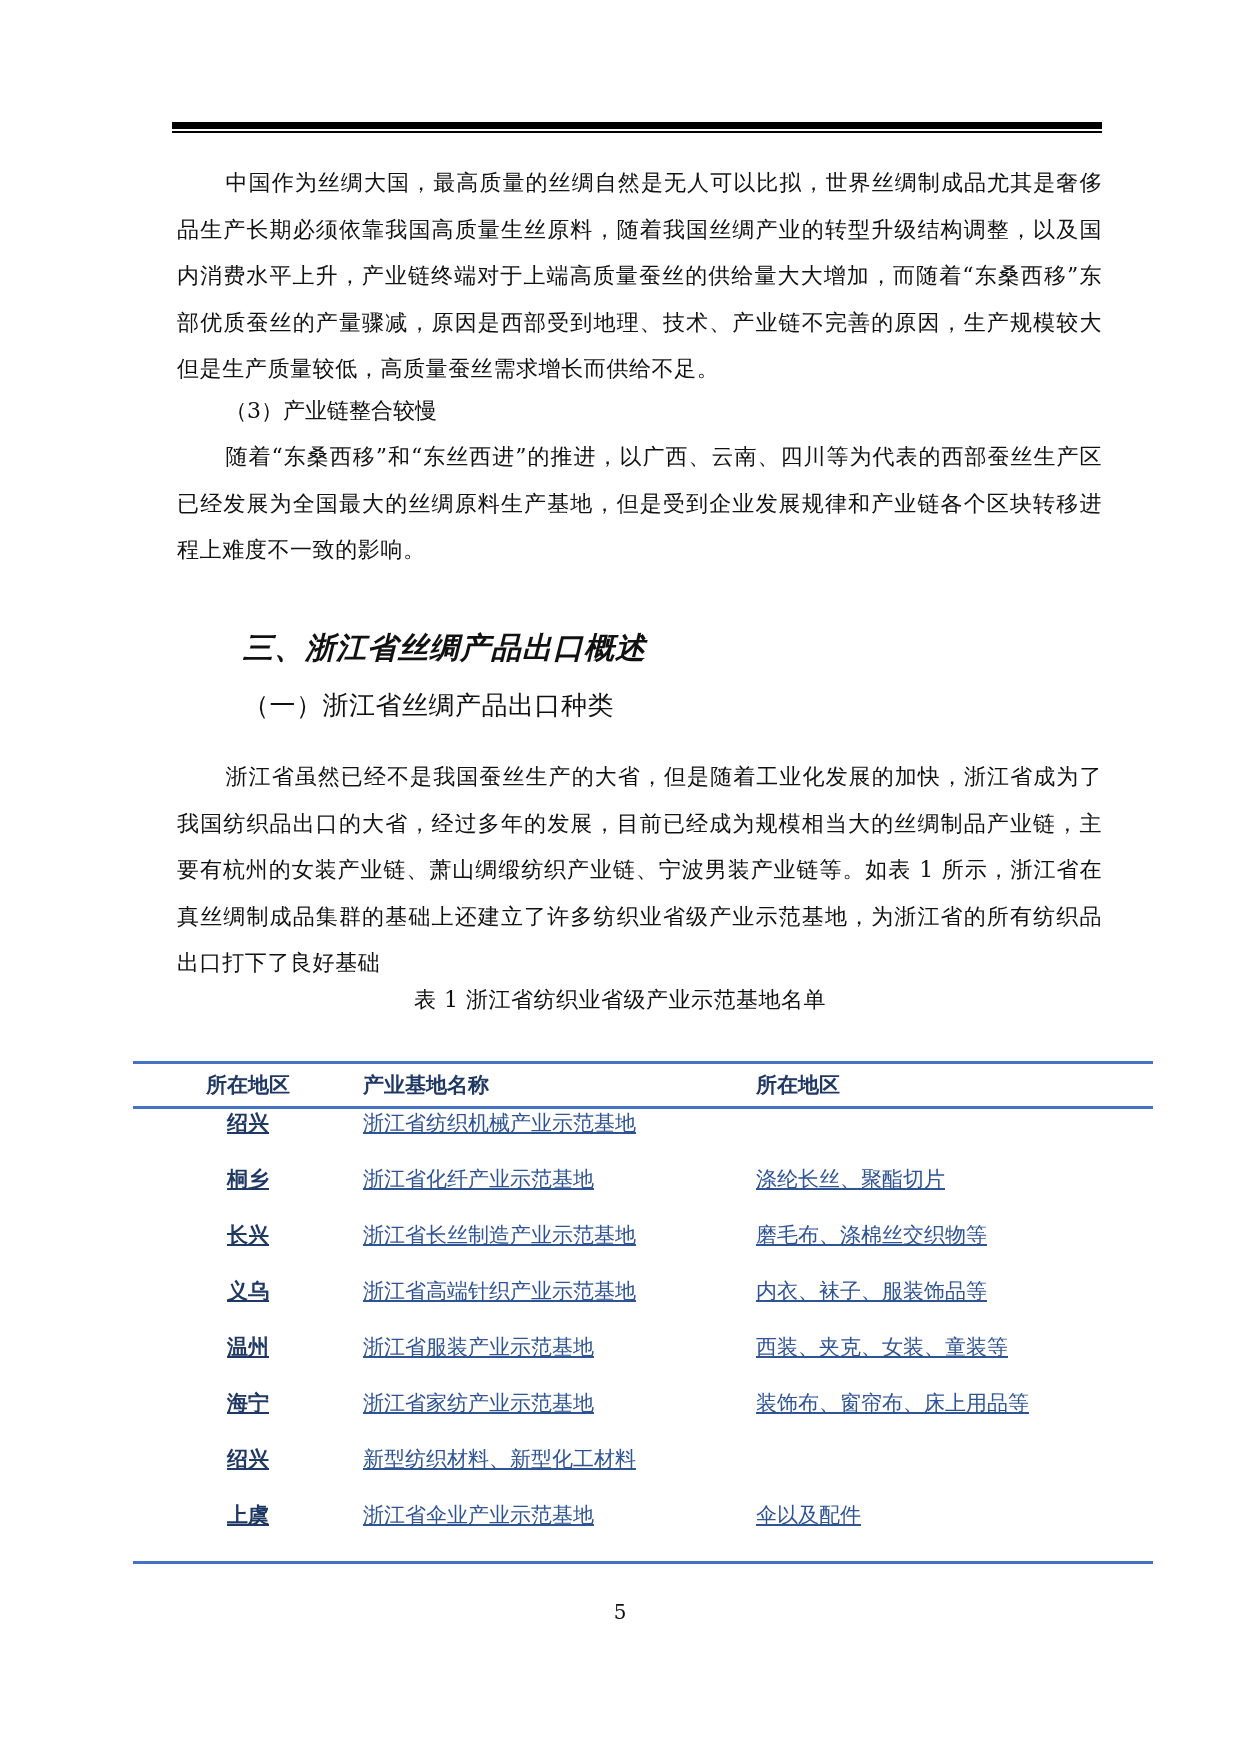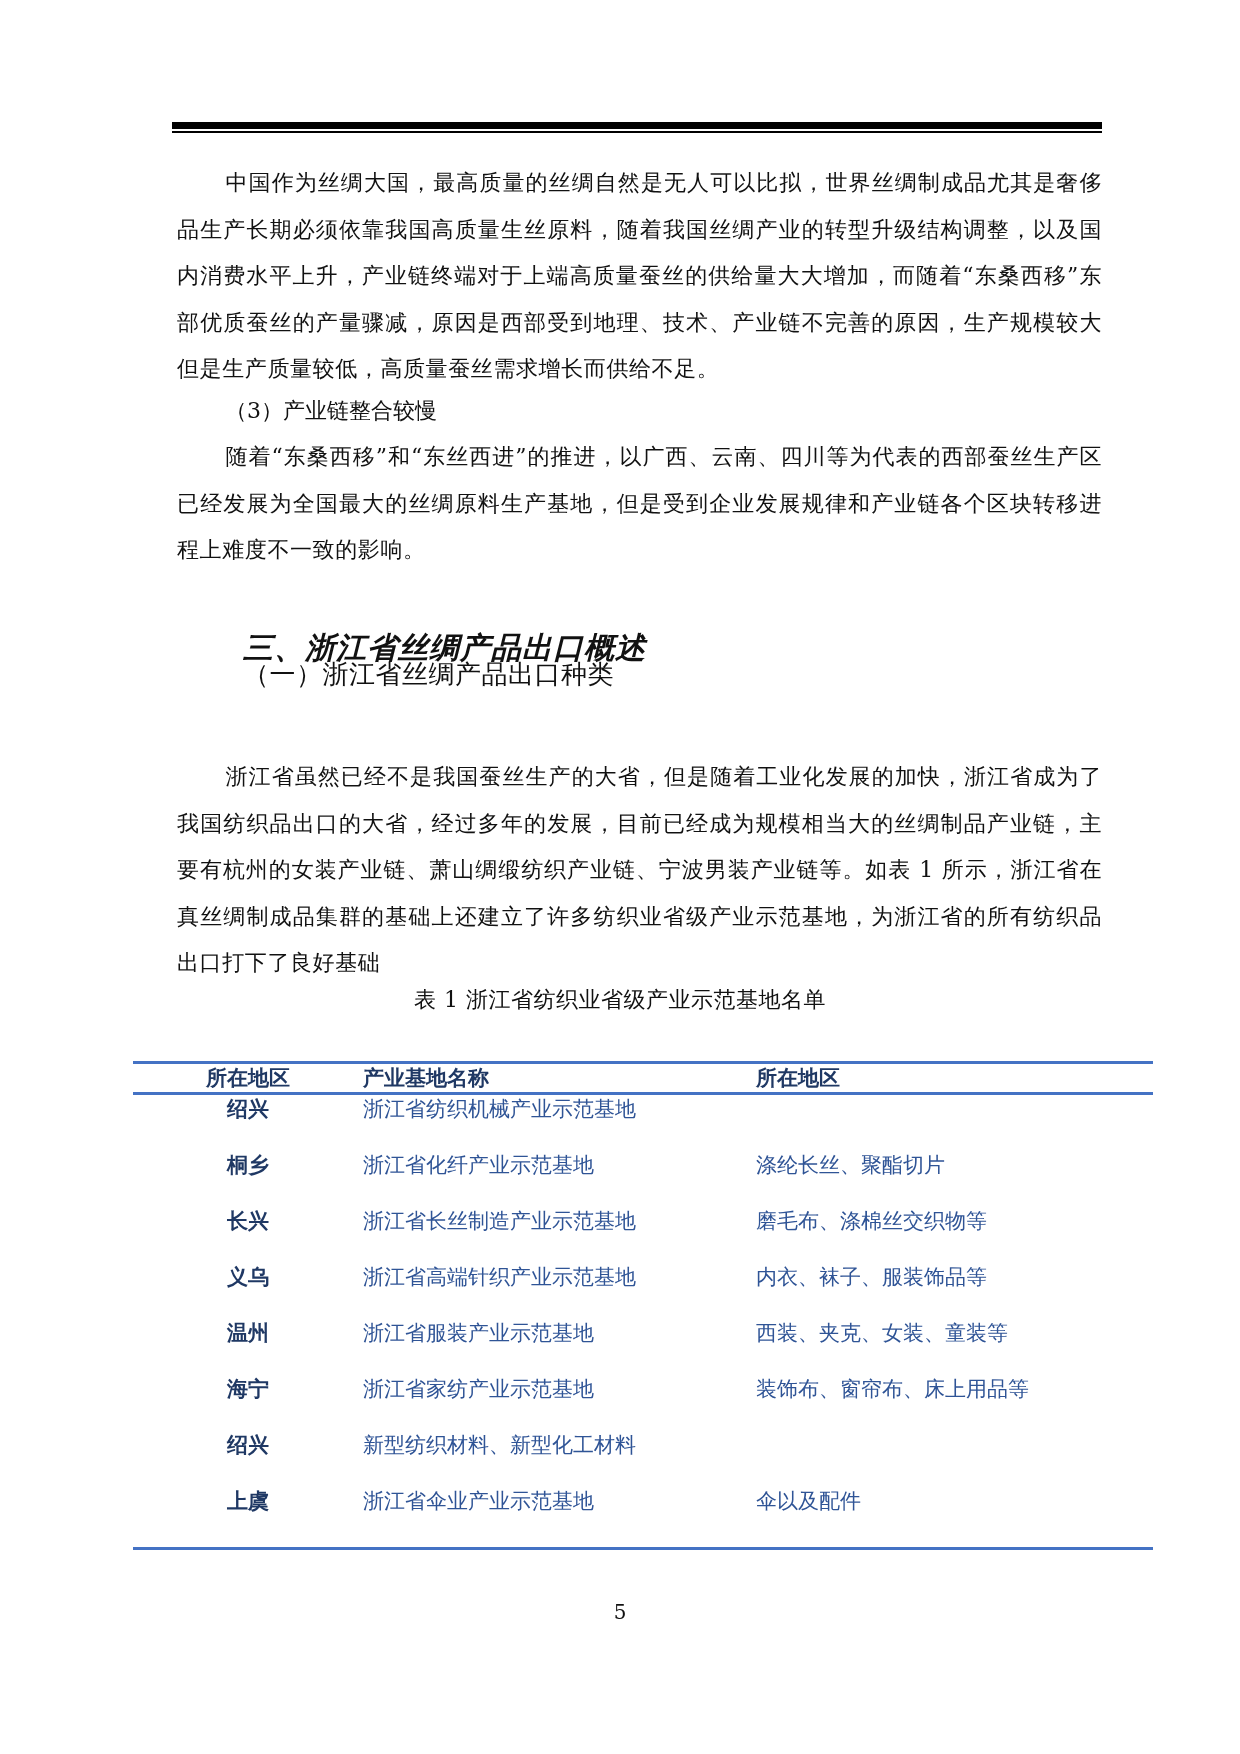--- a/index.html
+++ b/index.html
@@ -10,37 +10,37 @@
   .header-rule .gap { height: 2px; }
   .header-rule .thin { height: 2px; background: #000; }
 
   .para { position: absolute; left: 177px; width: 925px; font-size: 22px;
           line-height: 46.5px; text-align: justify; text-justify: inter-character; letter-spacing: 0.6px; }
   .para .indent { display: inline-block; width: 48px; }
   .sub { position: absolute; left: 225px; font-size: 22px; line-height: 46px; }
 
   .h1 { position: absolute; left: 243px; top: 628px; font-family: "DejaVu Sans", "Liberation Sans", sans-serif;
         font-weight: bold; font-size: 30px; letter-spacing: 1px; font-style: italic; }
-  .h2 { position: absolute; left: 243px; top: 657px; font-family: "DejaVu Sans", "Liberation Sans", sans-serif;
+  .h2 { position: absolute; left: 243px; top: 688px; font-family: "DejaVu Sans", "Liberation Sans", sans-serif;
         font-size: 26px; letter-spacing: 0.5px; }
 
   .caption { position: absolute; left: 0; width: 1240px; top: 985px; text-align: center; font-size: 22px; letter-spacing: 0.5px; }
 
   .table { position: absolute; left: 133px; width: 1020px; top: 1061px;
            font-family: "DejaVu Sans", "Liberation Sans", sans-serif; font-size: 21px; }
   .tline { height: 3px; background: #4472C4; }
-  .thead { height: 28px; display: flex; align-items: center; color: #1F3864; font-weight: bold; }
+  .thead { height: 42px; display: flex; align-items: center; color: #1F3864; font-weight: bold; }
   .trow { height: 56px; display: flex; align-items: flex-start; color: #2F5496; }
   .trow:first-of-type { }
   .c1 { width: 230px; text-align: center; padding-left: 0; }
   .c2 { width: 393px; padding-left: 0; }
   .c3 { flex: 1; }
   .thead .c1 { font-weight: bold; }
   .trow .c1 { font-weight: bold; color: #1F3864; }
-  .trow .cell { padding-top: 0px; line-height: 28px; }
+  .trow .cell { padding-top: 0px; line-height: 28px; text-decoration: underline; }
   .tbody { padding-top: 0px; }
   .tbottom { margin-top: 4px; }
 
   .page-num { position: absolute; left: 0; width: 1240px; top: 1600px; text-align: center; font-size: 20px; }
 </style>
 </head>
 <body>
 
 <div class="header-rule">
   <div class="thick"></div>

